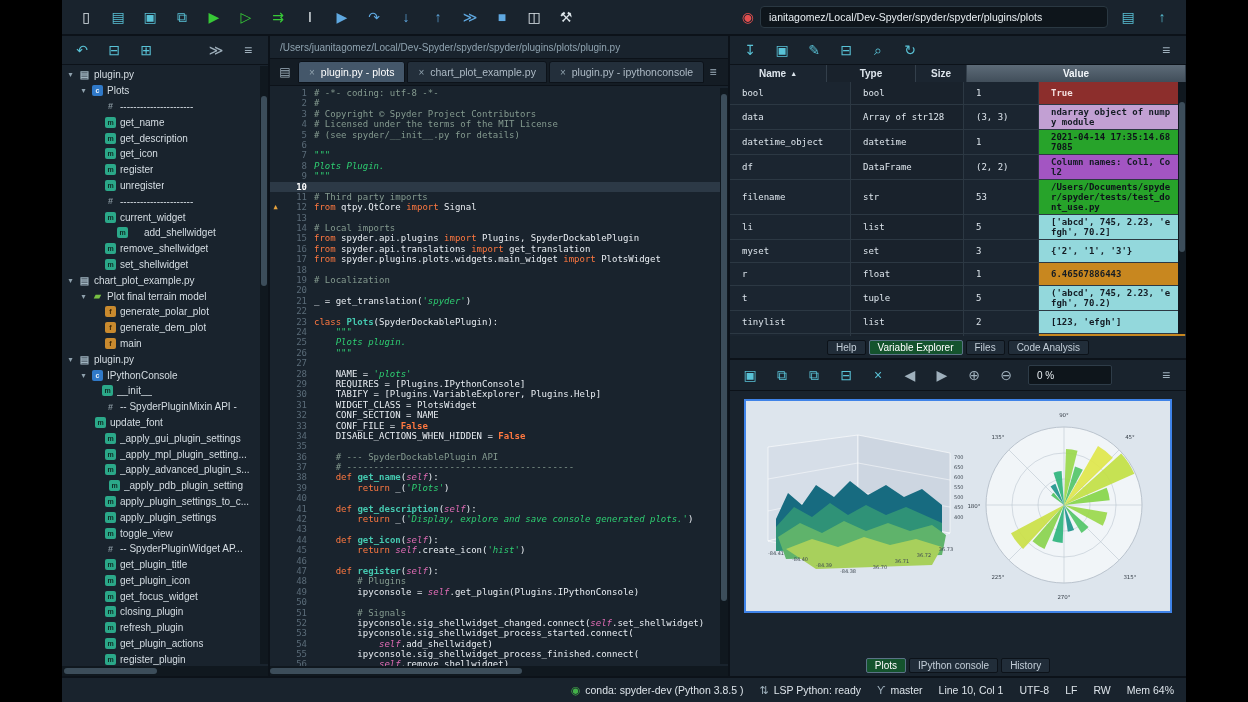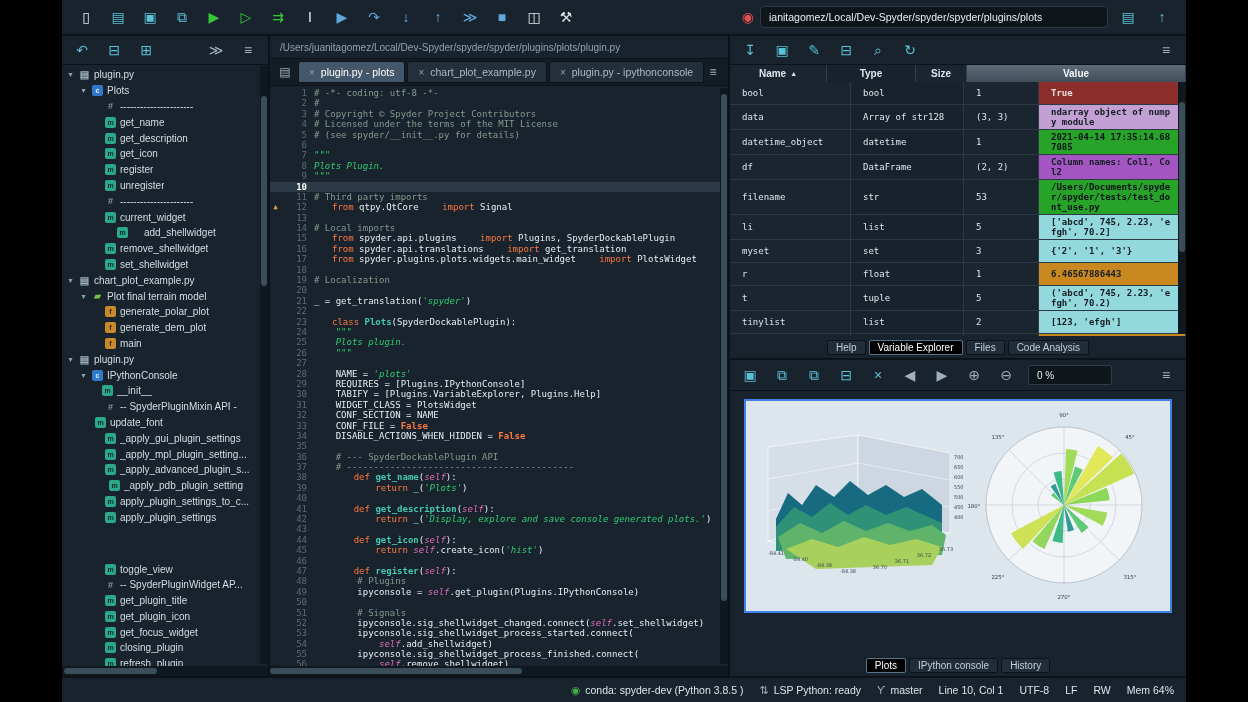--- a/index.html
+++ b/index.html
@@ -54,21 +54,21 @@
   .tclose{font-size:10px;color:#8fa1ad;}
   .codearea{flex:1;position:relative;overflow:hidden;background:#19232d;padding-top:2px;
     font-family:"DejaVu Sans Mono",monospace;font-size:9px;}
   .crow{display:flex;height:10.4px;line-height:10.4px;white-space:pre;}
   .crow.current{background:#2c3946;}
   .mark{width:11px;text-align:center;color:#e8a33d;font-size:7px;flex:none;}
   .gut{width:26px;text-align:right;padding-right:7px;color:#5a6b78;flex:none;}
   .crow.current .gut{color:#fff;font-weight:bold;}
   .ctext{flex:1;overflow:hidden;}
   .tok-c{color:#849a8f;}
-  .tok-k{color:#ff7840;margin-left:18px;}
+  .tok-k{color:#ff7840;}
   .tok-s{color:#2ecc71;font-style:italic;}
   .tok-d{color:#45c9b0;font-weight:bold;}
   .tok-f{color:#e06cb5;font-style:italic;}
   .tok-b{color:#ff7840;font-weight:bold;}
   .tok-t{color:#e9eef3;}
   .codearea .vscroll{top:2px;bottom:2px;}
   
   .ve-section{height:322px;display:flex;flex-direction:column;border-bottom:2px solid #0c1219;}
   .ve-table{flex:1;position:relative;overflow:hidden;font-family:"DejaVu Sans Mono",monospace;}
   .vhead{display:flex;height:17px;background:linear-gradient(#5d6b78,#414e5a);
@@ -78,21 +78,21 @@
   .vrow{display:flex;border-bottom:1px solid #2c3843;min-height:22px;}
   .vcell{padding:2px 12px;font-size:9px;display:flex;align-items:center;border-right:1px solid #2c3843;}
   .v-name{width:96px;background:#1b2530;color:#dde5ec;flex:none;}
   .v-type{width:88px;background:#19222c;color:#dde5ec;flex:none;}
   .v-size{width:50px;background:#1b2530;color:#dde5ec;flex:none;}
   .v-value{flex:1;word-break:break-all;font-weight:bold;}
   .ve-table .vscroll{top:17px;bottom:2px;}
   .tabbar{height:22px;display:flex;align-items:center;justify-content:center;gap:3px;background:#19232d;}
   .tab{background:#212d39;border:1px solid #0c1219;color:#c3ced8;font-size:10px;
     padding:1px 8px;border-radius:2px;white-space:nowrap;}
-  .tab.active{background:#000000;color:#fff;border-color:#5a7286;}
+  .tab.active{background:#14532d;color:#fff;border-color:#5a7286;}
   
   .plots-section{flex:1;display:flex;flex-direction:column;min-height:0;}
   .plots-section .panel-toolbar{height:30px;}
   .zoombox{width:66px;height:18px;border:1px solid #2e3c48;background:#0e151b;color:#e8eef2;
     font-size:10px;display:flex;align-items:center;padding:0 8px;margin-left:6px;border-radius:2px;}
   .plots-canvas{flex:1;display:flex;justify-content:center;align-items:flex-start;padding-top:8px;background:#19232d;}
   .figure{width:424px;height:210px;background:#dde5ed;border:2px solid #3f83e8;}
   .figure svg{display:block;}
   .t0{fill:#176b80;} .t1{fill:#2f9277;} .t2{fill:#5fb36b;} .t3{fill:#a8d05c;}
   text.tk{font-size:5px;fill:#3e4852;font-family:"DejaVu Sans",sans-serif;}
@@ -334,21 +334,21 @@
           <div class="titem" style="padding-left: 30px;">
             <span class="texp"></span>
             <span class="ticon i-method">m</span>
             <span class="tlabel">apply_plugin_settings_to_c...</span>
           </div>
           <div class="titem" style="padding-left: 30px;">
             <span class="texp"></span>
             <span class="ticon i-method">m</span>
             <span class="tlabel">apply_plugin_settings</span>
           </div>
-          <div class="titem" style="padding-left: 30px; margin-top: 36px;">
+          <div class="titem" style="padding-left: 30px;">
             <span class="texp"></span>
             <span class="ticon i-method">m</span>
             <span class="tlabel">toggle_view</span>
           </div>
           <div class="titem" style="padding-left: 30px;">
             <span class="texp"></span>
             <span class="ticon i-comment">#</span>
             <span class="tlabel">-- SpyderPluginWidget AP...</span>
           </div>
           <div class="titem" style="padding-left: 30px;">

